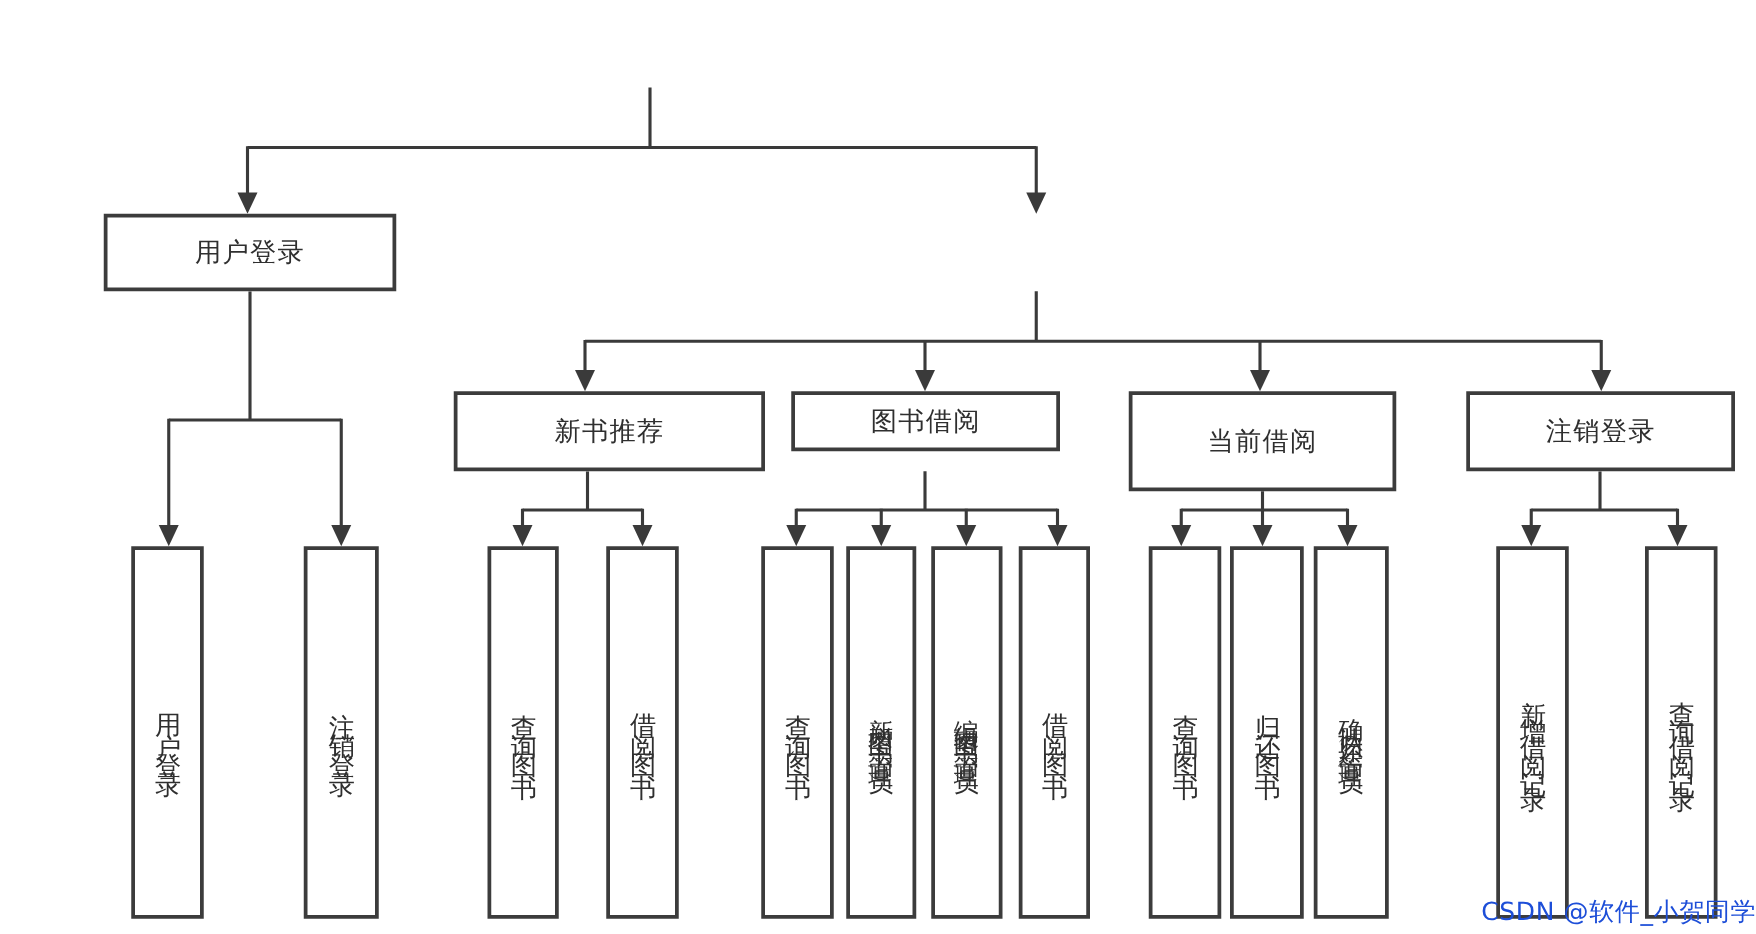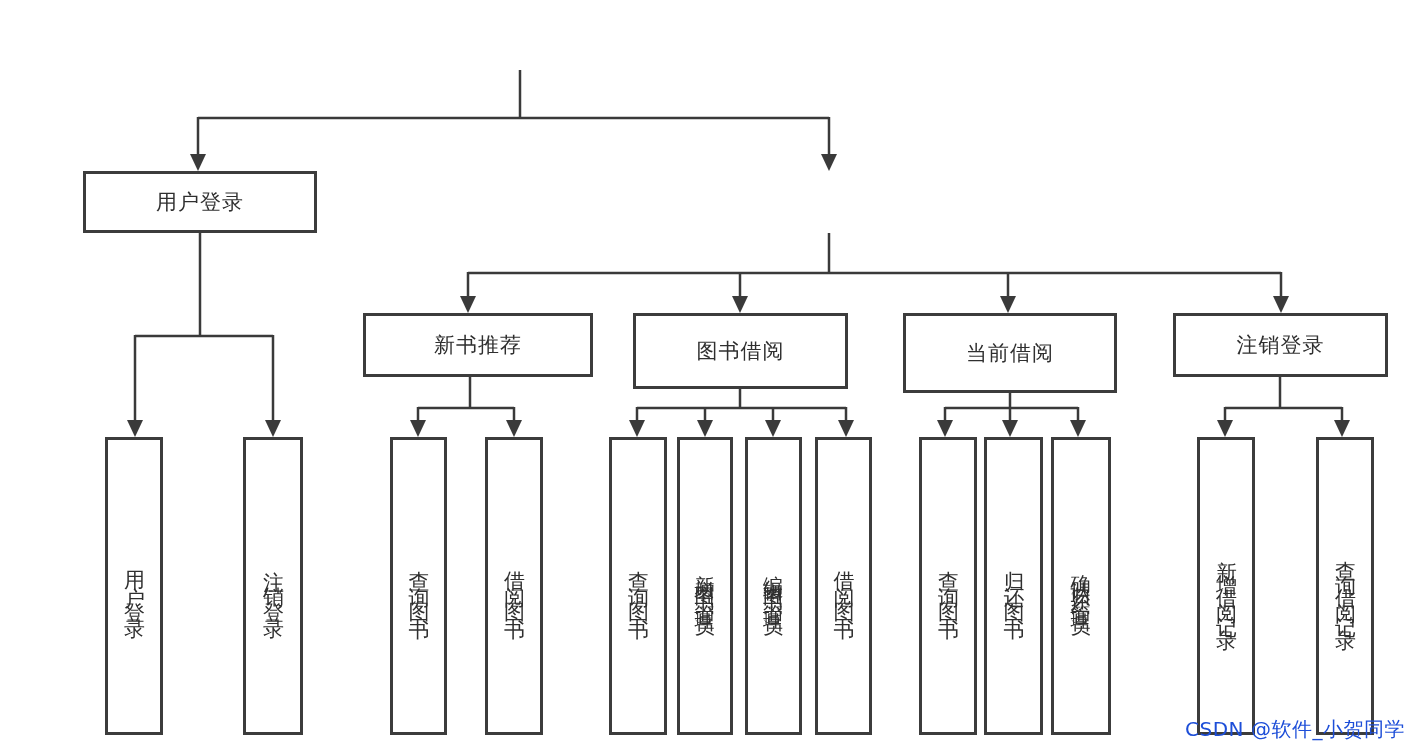--- a/index.html
+++ b/index.html
@@ -94,24 +94,24 @@
       <polygon points="1217,420 1233,420 1225,437"></polygon>
       <polygon points="1334,420 1350,420 1342,437"></polygon>
     </g>
   </svg>
 
 
   <div class="box" style="left:83px;top:171px;width:234px;height:62px">
     <span class="hlabel">用户登录</span>
   </div>
 
-  <div class="box" style="left:363px;top:313px;width:230px;height:64px">
+  <div class="box" style="left:363px;top:313px;width:249px;height:64px">
     <span class="hlabel">新书推荐</span>
   </div>
-  <div class="box" style="left:633px;top:313px;width:215px;height:76px">
+  <div class="box" style="left:633px;top:313px;width:215px;height:48px">
     <span class="hlabel">图书借阅</span>
   </div>
   <div class="box" style="left:903px;top:313px;width:214px;height:80px">
     <span class="hlabel">当前借阅</span>
   </div>
   <div class="box" style="left:1173px;top:313px;width:215px;height:64px">
     <span class="hlabel">注销登录</span>
   </div>
 
   <div class="box" style="left:105px;top:437px;width:58px;height:298px">

